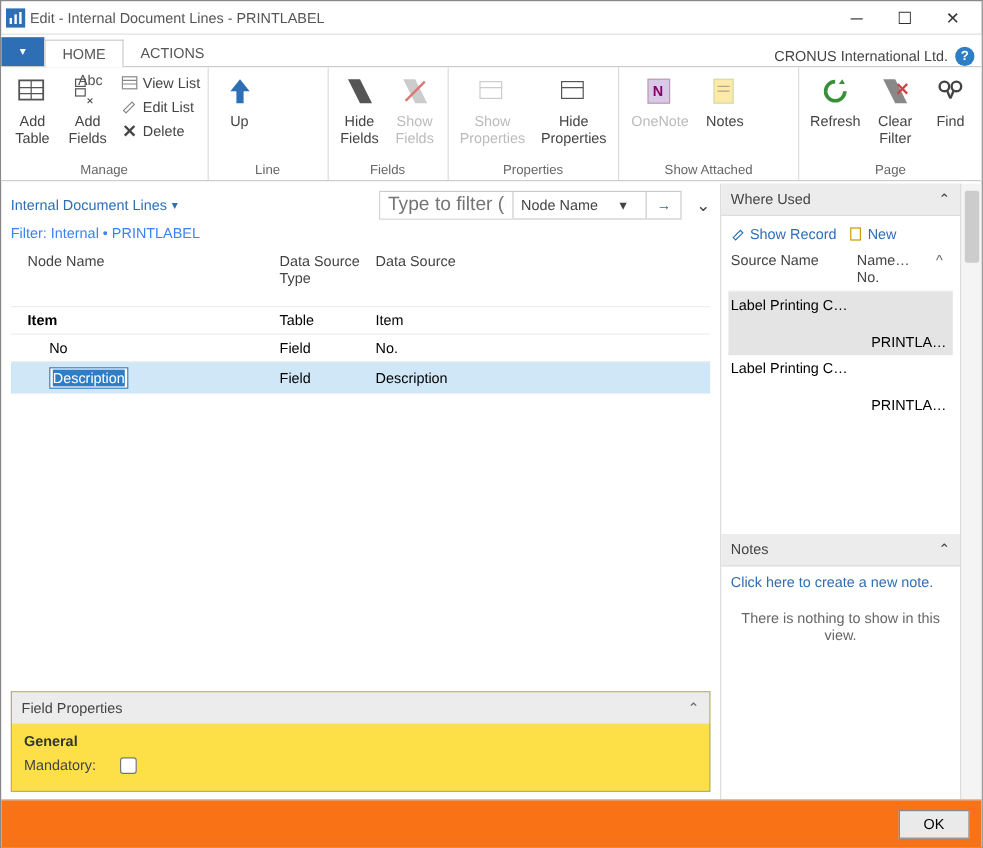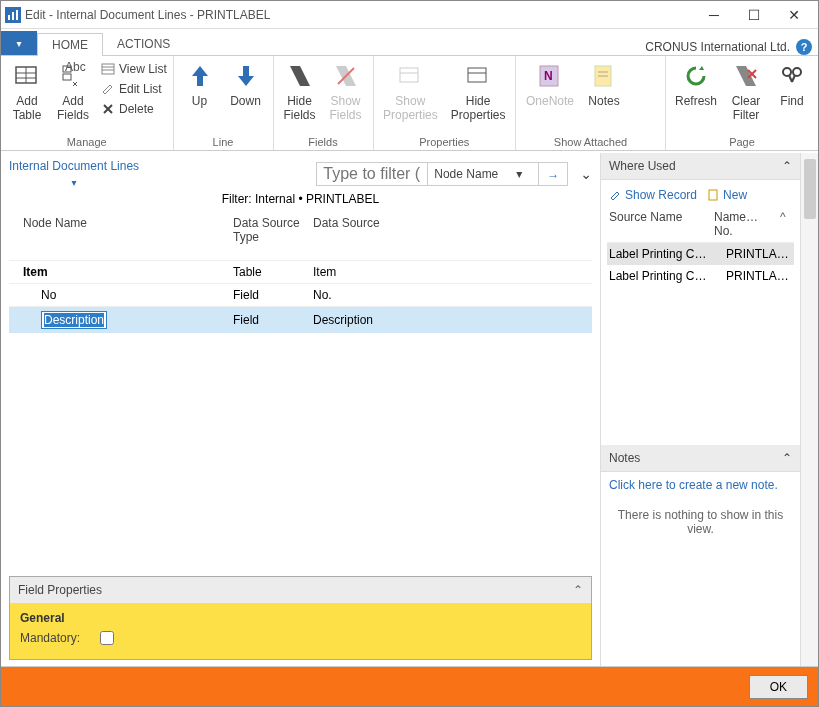--- a/index.html
+++ b/index.html
@@ -28,29 +28,29 @@
 .smallbtn { display: flex; align-items: flex-start; gap: 4px; padding: 2px 4px; color: #444; cursor: pointer; white-space: nowrap; }
 .ricon { width: 28px; height: 28px; display: inline-block; }
 
 .content { position: absolute; top: 152px; bottom: 40px; left: 0; right: 0; display: flex; }
 .main { flex: 1; display: flex; flex-direction: column; padding: 6px 8px; overflow: hidden; }
 .sidepane { width: 200px; border-left: 1px solid #ddd; display: flex; flex-direction: column; }
 .scrollgutter { width: 18px; background: #f4f4f4; border-left: 1px solid #ddd; position: relative; }
 .scrollthumb { position: absolute; top: 6px; left: 3px; width: 12px; height: 60px; background: #ccc; border-radius: 2px; }
 
 .headrow { display: flex; align-items: center; gap: 6px; }
-.pagetitle { color: #2E6EB5; font-size: 18px; display: flex; align-items: center; gap: 4px; flex-direction: column; }
+.pagetitle { color: #2E6EB5; font-size: 18px; display: flex; align-items: center; gap: 4px; }
 .pagetitle .caret { font-size: 10px; }
 .filterbox { margin-left: auto; display: flex; align-items: center; border: 1px solid #ccc; height: 24px; }
 .filterbox input { border: none; padding: 2px 6px; width: 110px; outline: none; font-size: 16px; }
 .filterbox .sep { width: 1px; background: #ccc; height: 100%; }
 .filterbox .fld { padding: 0 6px; color: #444; display: flex; align-items: center; gap: 18px; width: 110px; }
 .filterbox .go { padding: 0 8px; color: #2E6EB5; display: flex; align-items: center; }
 .expand { margin-left: 6px; color: #444; font-size: 14px; }
-.filtertext { text-align: center; color: #000000; padding: 4px 0; font-size: 12px; }
+.filtertext { text-align: left; color: #3b82f6; padding: 4px 0; font-size: 12px; }
 
 .gridwrap { flex: 1; border: none; overflow: hidden; }
 .ghdr { display: flex; padding: 6px 0 16px 14px; color: #444; }
 .ghdr .col1 { width: 210px; }
 .ghdr .col2 { width: 80px; }
 .ghdr .col3 { flex: 1; }
 .grow { display: flex; padding: 4px 0 4px 14px; align-items: center; border-top: 1px solid #eee; }
 .grow.selected { background: #D0E7F7; }
 .grow .col1 { width: 210px; }
 .grow .col2 { width: 80px; }
@@ -72,21 +72,21 @@
 .panehdr { background: #ececec; padding: 6px 8px; display: flex; align-items: center; color: #444; border-bottom: 1px solid #ddd; }
 .panehdr .chev { margin-left: auto; }
 .panebody { padding: 4px 6px; font-size: 12px; }
 .paneactions { display: flex; gap: 10px; padding: 4px 2px; }
 .palink { color: #2E6EB5; cursor: pointer; display: flex; align-items: center; gap: 4px; }
 .wutblhdr { display: flex; padding: 4px 2px; color: #444; border-bottom: 1px solid #eee; }
 .wutblhdr .c1 { flex: 1; }
 .wutblhdr .c2 { width: 66px; }
 .wurow { display: flex; padding: 4px 2px; }
 .wurow .c1 { flex: 1; white-space: nowrap; overflow: hidden; text-overflow: ellipsis; }
-.wurow .c2 { width: 66px; white-space: nowrap; overflow: hidden; text-overflow: ellipsis; }
+.wurow .c2 { width: 66px; white-space: nowrap; overflow: hidden; text-overflow: ellipsis; margin-top: 31px; }
 .wurow.selected { background: #e4e4e4; }
 .notesbody { padding: 10px 8px; color: #666; text-align: center; }
 .noteslink { color: #2E6EB5; text-align: left; display: block; padding: 6px 8px; }
 
 .footer { position: absolute; bottom: 0; left: 0; right: 0; height: 40px; border-top: 1px solid #ccc; display: flex; align-items: center; justify-content: flex-end; padding: 0 10px; background: #f97316; }
 .okbtn { border: 1px solid #888; background: #eaeaea; padding: 4px 20px; cursor: pointer; }
 
 svg { display: block; }
 </style>
 </head>
@@ -169,26 +169,20 @@
   </div>
 
   <div class="rgroup" style="min-width:100px">
     <div class="rbtns">
       <div class="rbtn">
         <svg class="ricon" viewBox="0 0 28 28">
             <path d="M14 4 L22 14 L17 14 L17 24 L11 24 L11 14 L6 14 Z" fill="#2E6EB5"></path>
           </svg>
         <span class="lbl">Up</span>
       </div>
-      <div class="rbtn">
-        <svg class="ricon" viewBox="0 0 28 28">
-            <path d="M14 24 L22 14 L17 14 L17 4 L11 4 L11 14 L6 14 Z" fill="#2E6EB5"></path>
-          </svg>
-        <span class="lbl">Down</span>
-      </div>
     </div>
     <div class="rgrouplabel">Line</div>
   </div>
 
   <div class="rgroup" style="min-width:100px">
     <div class="rbtns">
       <div class="rbtn">
         <svg class="ricon" viewBox="0 0 28 28">
             <path d="M4 4 L14 4 L24 24 L14 24 Z" fill="#555"></path>
           </svg>

